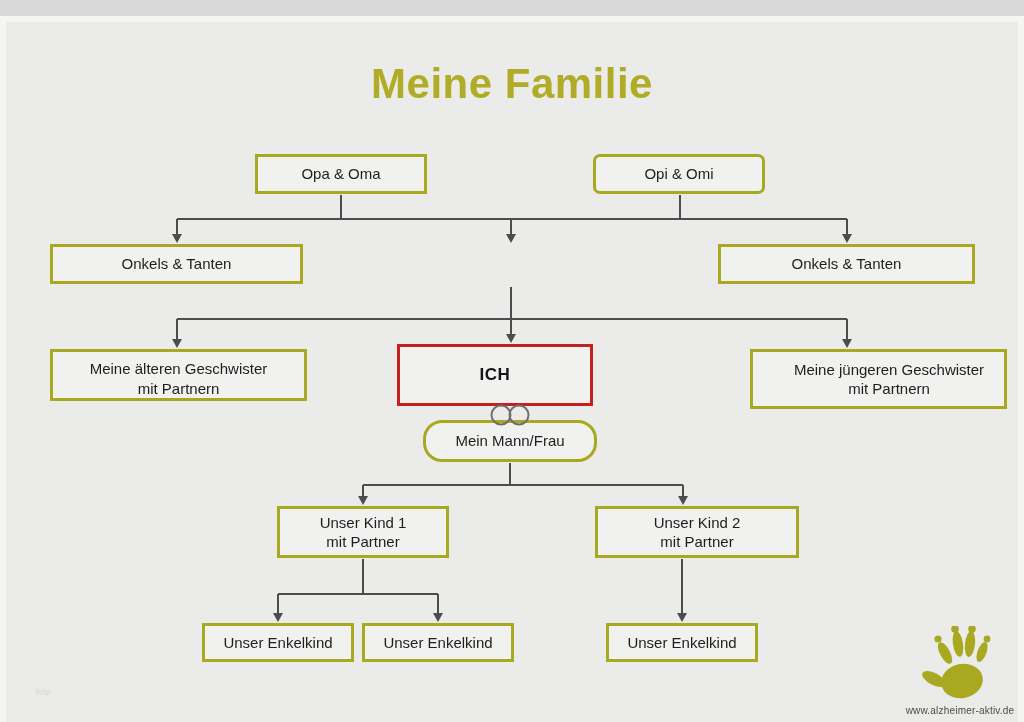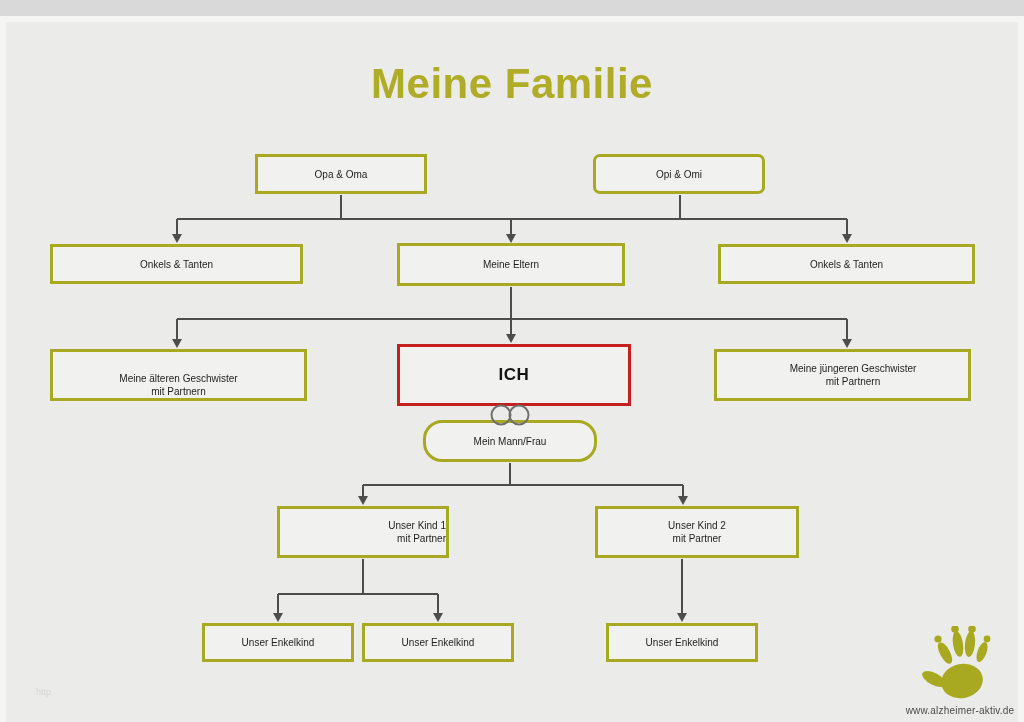--- a/index.html
+++ b/index.html
@@ -15,37 +15,37 @@
     position:absolute;left:0;right:0;bottom:0;height:4px;background:#bcbcbc;z-index:10;
   }
   .title{
     position:absolute;top:44px;left:0;right:0;margin:0;
     text-align:center;font-size:42px;font-weight:bold;color:#b1ac28;letter-spacing:.5px;
   }
   .node{
     position:absolute;box-sizing:border-box;
     background:#f1f1f0;border:3px solid #a9a821;
     display:flex;flex-direction:column;align-items:center;justify-content:center;
-    font-size:10px;color:#1e1e1e;line-height:1.3;text-align:center;
+    font-size:15px;color:#1e1e1e;line-height:1.3;text-align:center;
   }
   .node .l1,.node .l2{display:block;}
   .node-ich{
     border-color:#c42020;font-weight:bold;font-size:17px;letter-spacing:.5px;color:#141414;
   }
   
   .n-opa-oma      {left:255px;top:138px;width:172px;height:40px;}
   .n-opi-omi      {left:593px;top:138px;width:172px;height:40px;border-radius:7px;}
   .n-onkels-left  {left:50px; top:228px;width:253px;height:40px;}
   .n-eltern       {left:397px;top:227px;width:228px;height:43px;}
   .n-onkels-right {left:718px;top:228px;width:257px;height:40px;}
   .n-geschw-old   {left:50px; top:333px;width:257px;height:52px;justify-content:flex-end;}
-  .n-ich          {left:397px;top:328px;width:234px;height:62px;}
-  .n-geschw-young {left:714px;top:333px;width:257px;height:52px;padding-left:21px;}
+  .n-ich          {left:397px;top:328px;width:196px;height:62px;}
+  .n-geschw-young {left:750px;top:333px;width:257px;height:60px;padding-left:21px;}
   .n-mann-frau    {left:423px;top:404px;width:174px;height:42px;border-radius:19px;}
-  .n-kind1        {left:277px;top:490px;width:172px;height:52px;align-items:flex-end;}
+  .n-kind1        {left:277px;top:490px;width:172px;height:52px;}
   .n-kind2        {left:595px;top:490px;width:204px;height:52px;}
   .n-enkel1       {left:202px;top:607px;width:152px;height:39px;}
   .n-enkel2       {left:362px;top:607px;width:152px;height:39px;}
   .n-enkel3       {left:606px;top:607px;width:152px;height:39px;}
 
   .connectors{position:absolute;inset:0;z-index:6;pointer-events:none;}
   .logo{position:absolute;left:905px;top:610px;width:110px;height:82px;z-index:3;}
   .footer-url{
     position:absolute;left:885px;top:689px;width:150px;text-align:center;
     font-size:10px;color:#4b4b4b;z-index:3;letter-spacing:.2px;
@@ -63,23 +63,20 @@
 
   <div class="node n-opa-oma">
     <span class="l1">Opa &amp; Oma</span>
   </div>
   <div class="node n-opi-omi">
     <span class="l1">Opi &amp; Omi</span>
   </div>
 
   <div class="node n-onkels-left">
     <span class="l1">Onkels &amp; Tanten</span>
-  </div>
-  <div class="node n-eltern">
-    <span class="l1">Meine Eltern</span>
   </div>
   <div class="node n-onkels-right">
     <span class="l1">Onkels &amp; Tanten</span>
   </div>
 
   <div class="node n-geschw-old">
     <span class="l1">Meine älteren Geschwister</span>
     <span class="l2">mit Partnern</span>
   </div>
   <div class="node node-ich n-ich">

